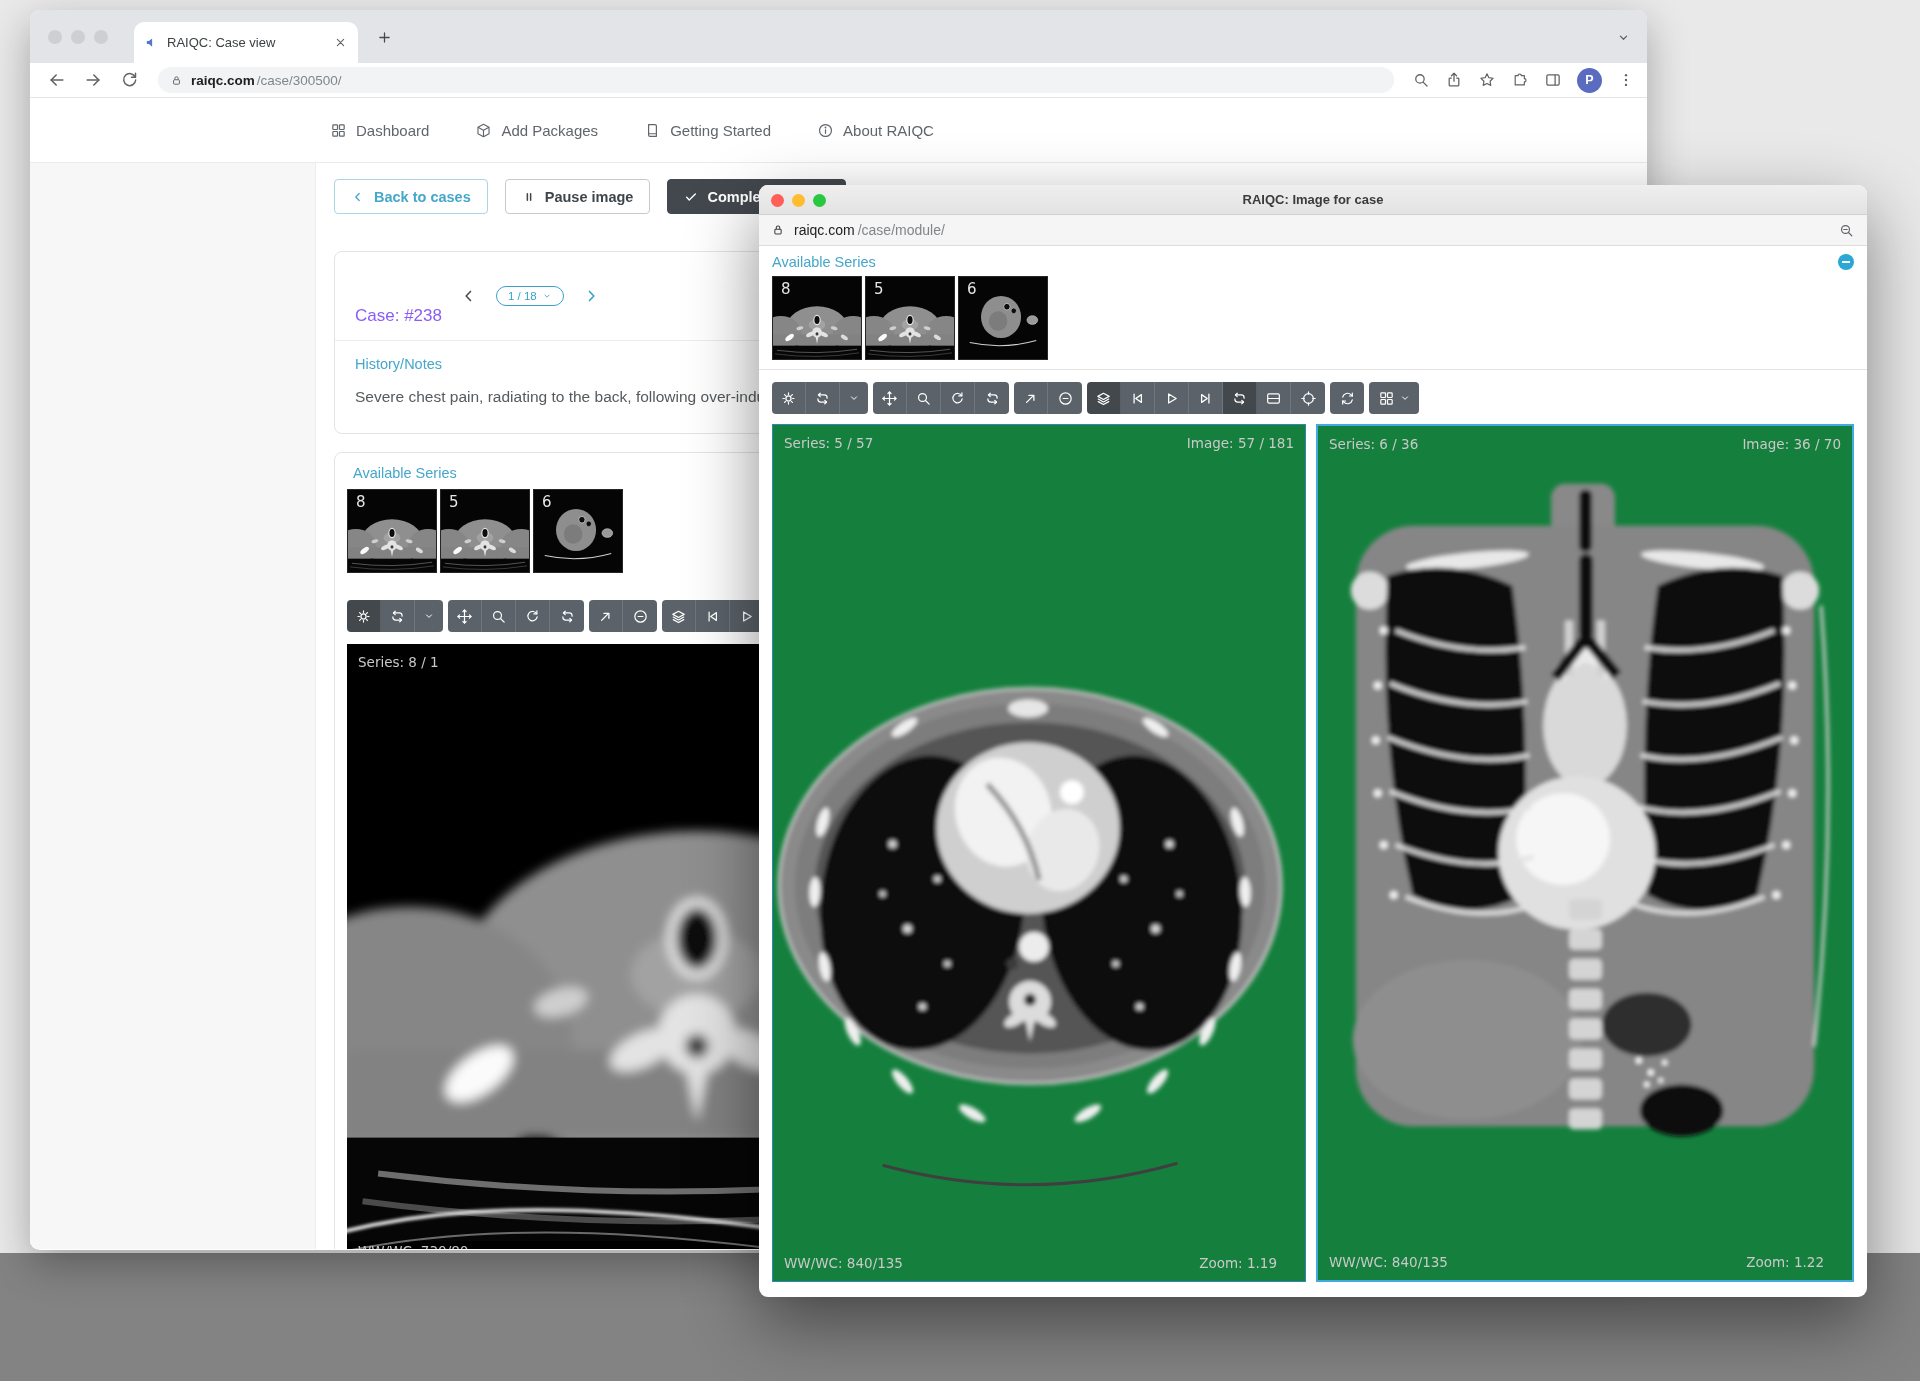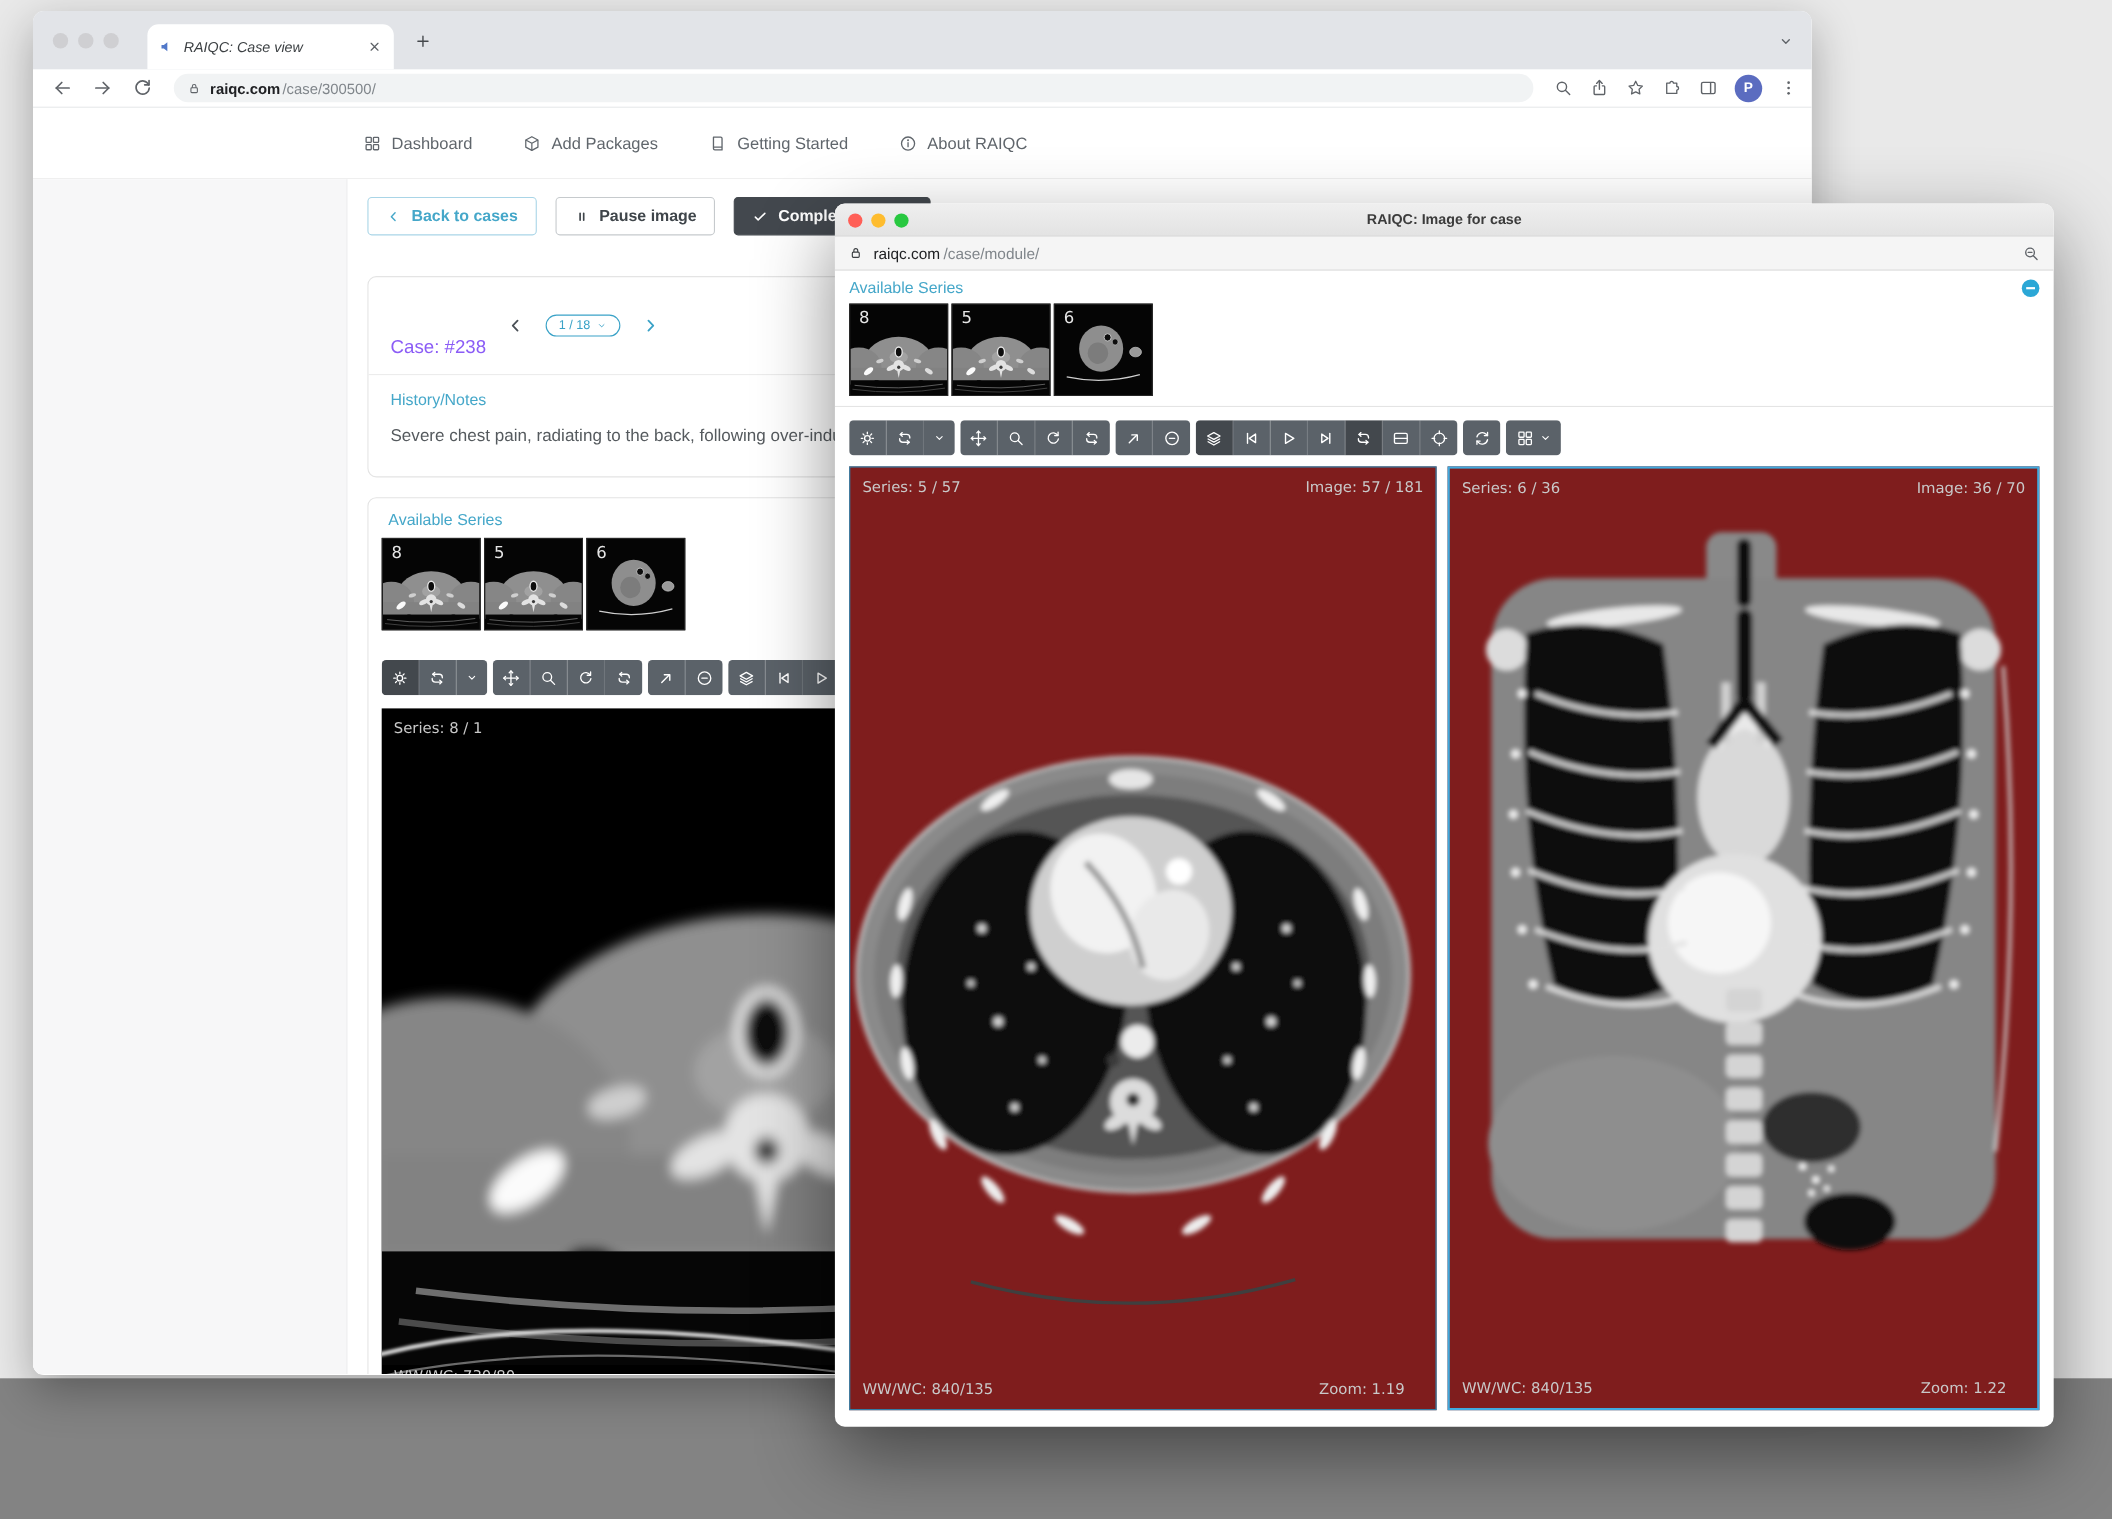--- a/index.html
+++ b/index.html
@@ -16,21 +16,21 @@
   .browser-window { left:30px; top:10px; width:1617px; height:1240px; border-radius:10px;
     box-shadow:0 14px 42px rgba(0,0,0,.30); z-index:1; overflow:hidden; }
   .popup-window { left:759px; top:185px; width:1108px; height:1112px; border-radius:9px;
     box-shadow:0 26px 70px rgba(0,0,0,.45); z-index:2; overflow:hidden; }
 
   
   .tabstrip { position:relative; height:53px; background:#e2e4e8; }
   .lights { position:absolute; left:18px; top:20px; display:flex; gap:9px; }
   .light { width:14px; height:14px; border-radius:50%; background:#cfcfd2; }
   .tab { position:absolute; left:104px; top:12px; width:224px; height:41px; background:#fff;
-    border-radius:10px 10px 0 0; display:flex; align-items:center; gap:8px; padding:0 10px;font-style:italic; }
+    border-radius:10px 10px 0 0; display:flex; align-items:center; gap:8px; padding:0 10px; }
   .tab-title { flex:1; font-size:13px; color:#3c4043; white-space:nowrap; overflow:hidden; }
   .tab .ic { width:15px; height:15px; color:#5178c9; flex:0 0 auto; }
   .tab-close { width:15px; height:15px; color:#5f6368; }
   .newtab { position:absolute; left:346px; top:19px; width:17px; height:17px; color:#45484c; }
   .strip-caret { position:absolute; right:16px; top:20px; width:15px; height:15px; color:#5f6368; }
 
   .chrome-bar { height:35px; display:flex; align-items:center; padding:0 12px; gap:6px;
     background:#fff; border-bottom:1px solid #e3e5e8; }
   .navic { width:20px; height:20px; color:#5f6368; flex:0 0 auto; margin:0 5px; }
   .omnibox { flex:1; height:26px; background:#f1f3f4; border-radius:13px; display:flex;
@@ -112,21 +112,21 @@
   .popup-urlbar .path { color:#80868b; }
   .url-zoomout { margin-left:auto; width:17px; height:17px; color:#5f6368; }
   .popup-content { padding:8px 13px 0; }
   .pc-head { display:flex; align-items:center; }
   .collapse-btn { margin-left:auto; width:16px; height:16px; border-radius:50%; background:#2ba7d6;
     position:relative; cursor:pointer; }
   .collapse-btn::after { content:""; position:absolute; left:4px; right:4px; top:7px; height:2px; background:#fff; }
   .popup-divider { margin:9px -13px 0; border-top:1px solid #e4e4e4; }
   .popup-toolbar { margin-top:12px; }
   .viewers { display:flex; gap:10px; margin-top:10px; }
-  .viewer { position:relative; background:#7f1d1d; overflow:hidden;padding-left:48px; }
+  .viewer { position:relative; background:#15803d; overflow:hidden;padding-left:48px; }
   .viewer-left { width:534px; height:858px; border:1px solid #2d88b3; }
   .viewer-right { width:538px; height:858px; border:2px solid #41aade; }
 
   .ic { display:block; }
 </style>
 </head>
 <body>
 
 <svg style="position:absolute;width:0;height:0" aria-hidden="true">
   <defs>

